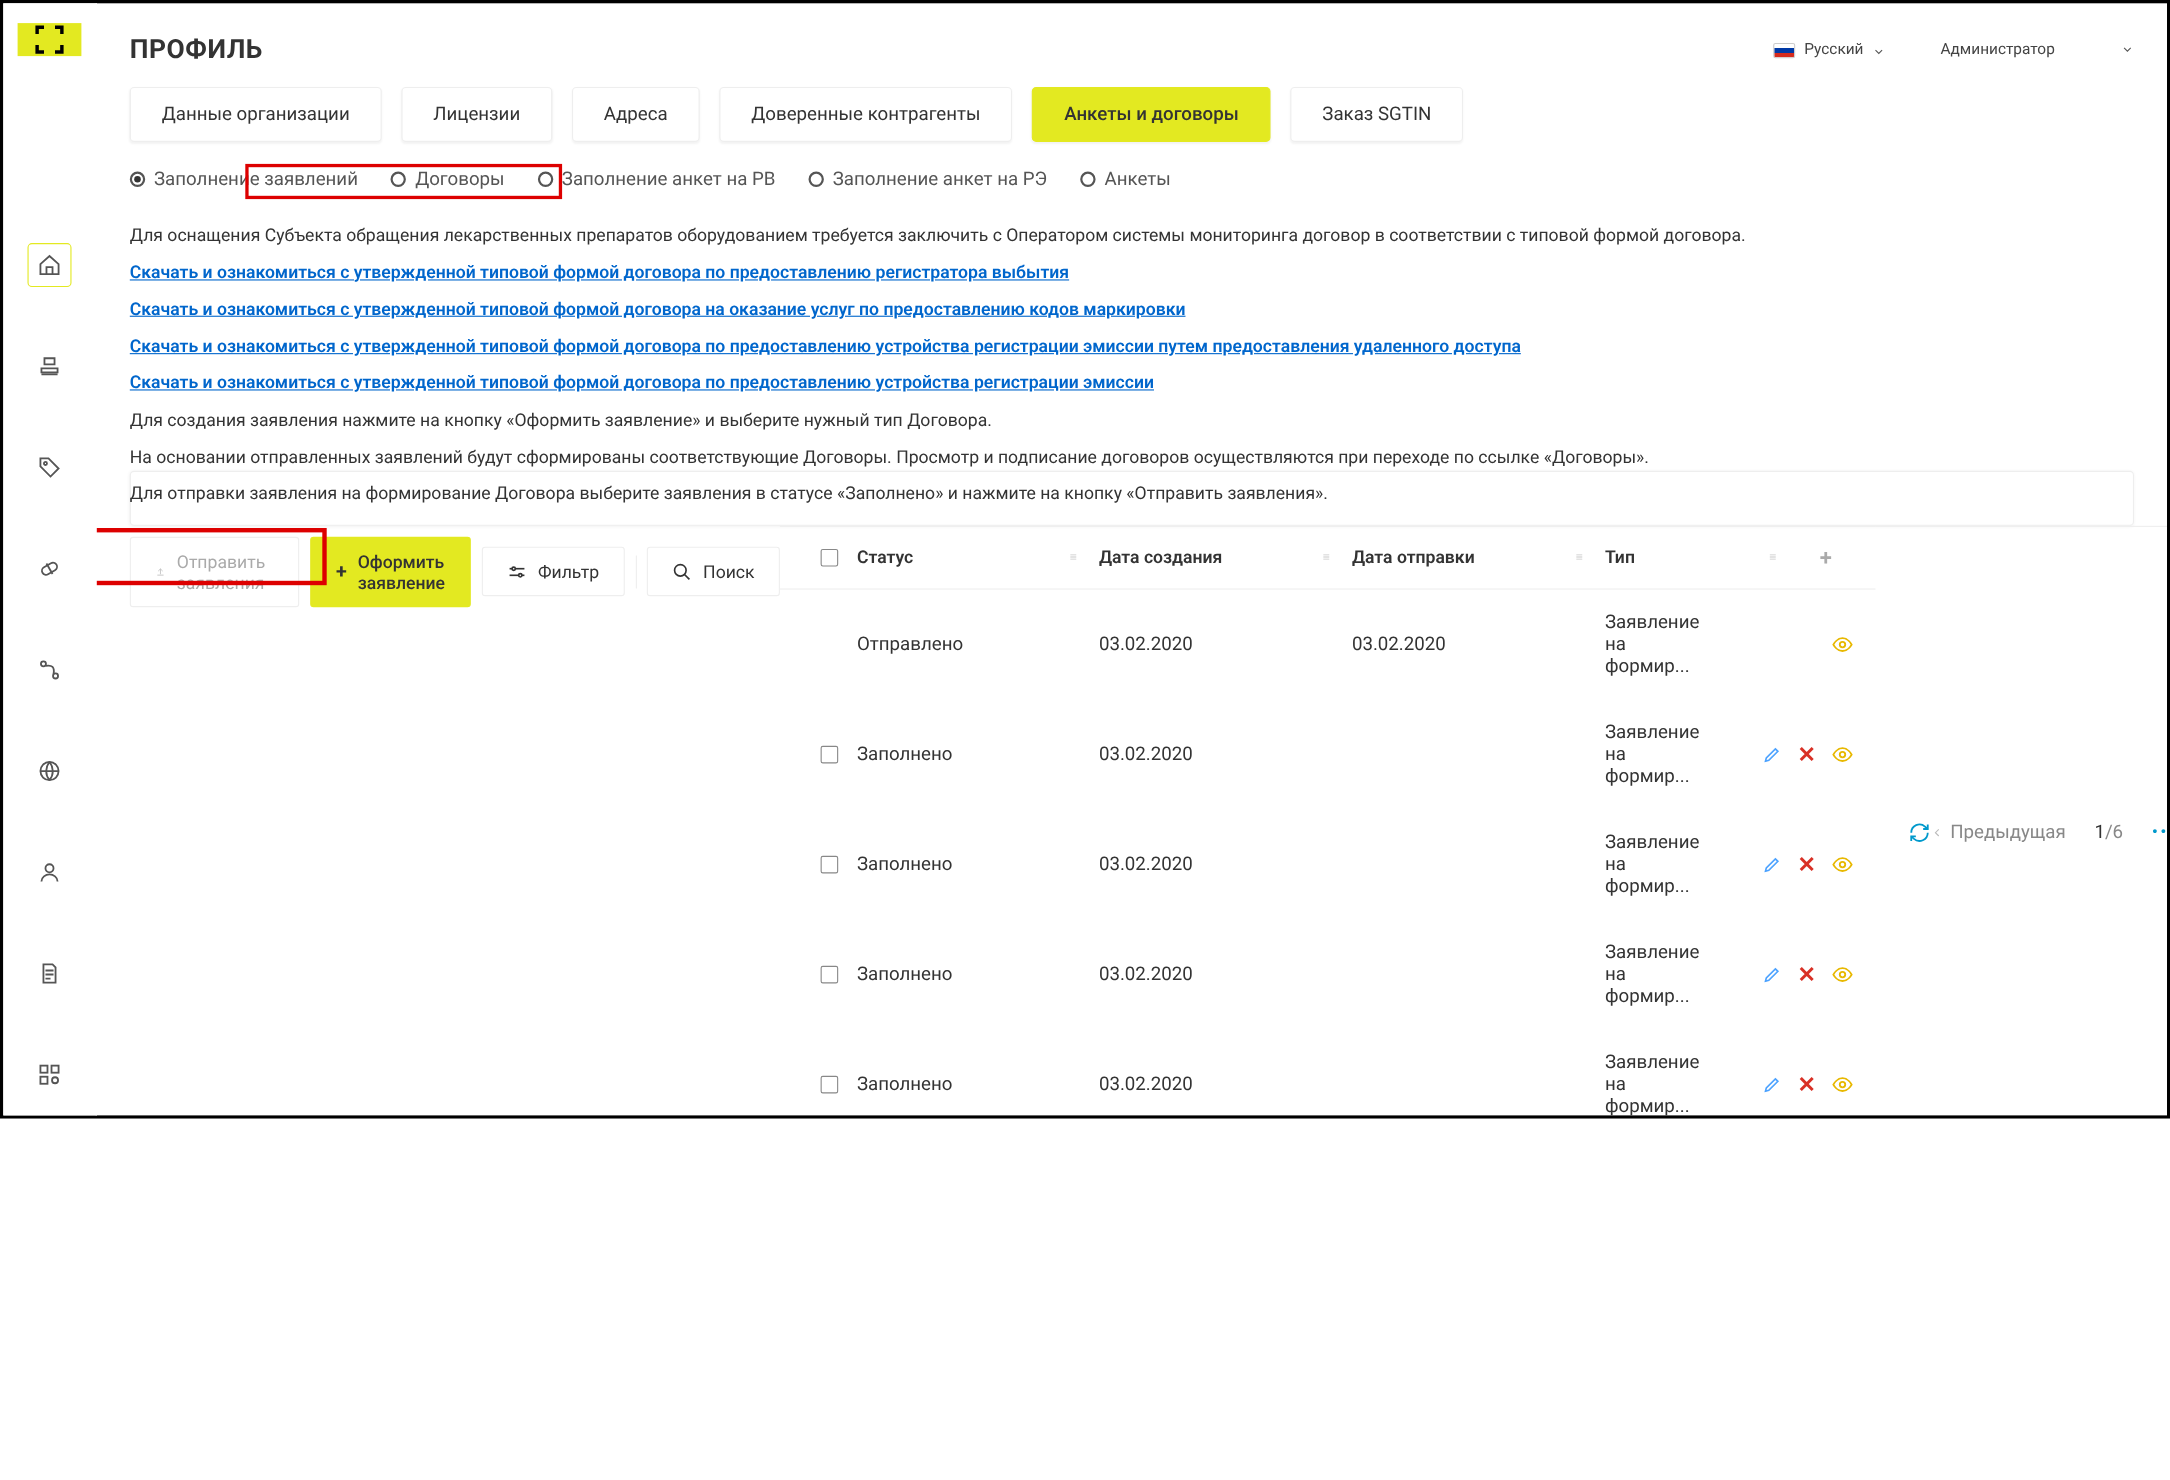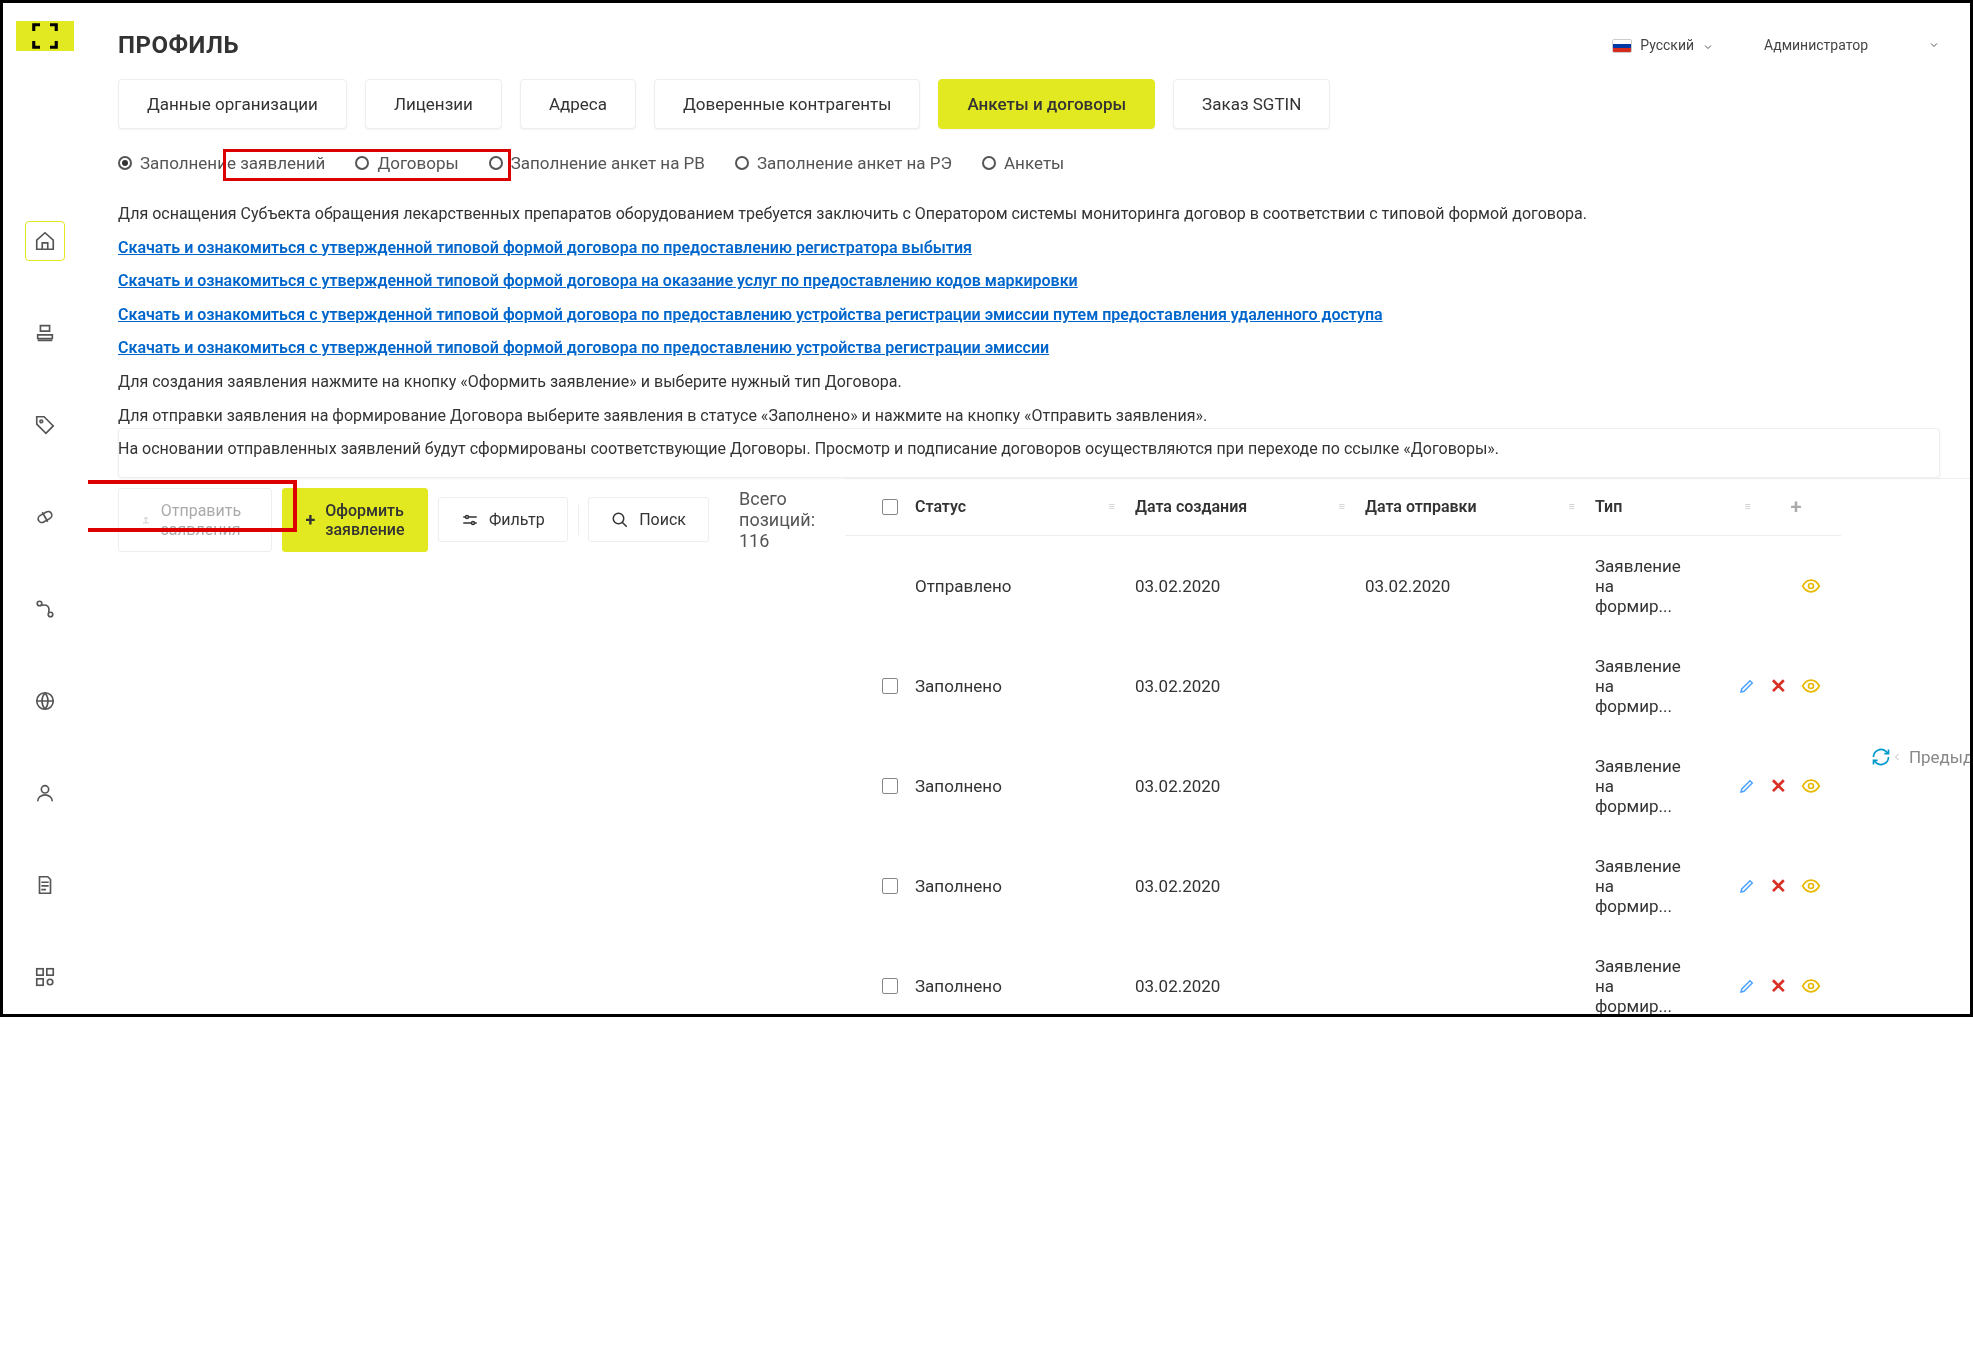--- a/index.html
+++ b/index.html
@@ -213,22 +213,22 @@
 
     <div class="info-block">
       <div>Для оснащения Субъекта обращения лекарственных препаратов оборудованием требуется заключить с Оператором системы мониторинга договор в соответствии с типовой формой договора.</div>
       <div id="links-container">
           <div><a href="#">Скачать и ознакомиться с утвержденной типовой формой договора по предоставлению регистратора выбытия</a></div>
           <div><a href="#">Скачать и ознакомиться с утвержденной типовой формой договора на оказание услуг по предоставлению кодов маркировки</a></div>
           <div><a href="#">Скачать и ознакомиться с утвержденной типовой формой договора по предоставлению устройства регистрации эмиссии путем предоставления удаленного доступа</a></div>
           <div><a href="#">Скачать и ознакомиться с утвержденной типовой формой договора по предоставлению устройства регистрации эмиссии</a></div>
         </div>
       <div>Для создания заявления нажмите на кнопку «Оформить заявление» и выберите нужный тип Договора.</div>
+      <div>На основании отправленных заявлений будут сформированы соответствующие Договоры. Просмотр и подписание договоров осуществляются при переходе по ссылке «Договоры».</div>
       <div>Для отправки заявления на формирование Договора выберите заявления в статусе «Заполнено» и нажмите на кнопку «Отправить заявления».</div>
-      <div>На основании отправленных заявлений будут сформированы соответствующие Договоры. Просмотр и подписание договоров осуществляются при переходе по ссылке «Договоры».</div>
     </div>
 
     <div style="position:relative; flex:1; display:flex; flex-direction:column;">
       <div class="card"></div>
       <div class="card-inner">
 
         <div class="toolbar-wrapper">
           <div class="toolbar">
             <div class="tool-btn disabled">
               <svg width="18" height="18" viewBox="0 0 24 24" fill="none" stroke="#bbb" stroke-width="1.8">
@@ -254,21 +254,20 @@
               <svg width="18" height="18" viewBox="0 0 24 24" fill="none" stroke="#333" stroke-width="2">
                   <circle cx="10" cy="10" r="7"></circle>
                   <line x1="15" y1="15" x2="21" y2="21"></line>
                 </svg>
               <span>Поиск</span>
             </div>
           </div>
           <div class="red-highlight-2"></div>
         </div>
 
-        <div class="total-line">Всего позиций: 116</div>
 
         <div class="table">
           <div class="thead">
             <div class="col-check">
                 <div class="checkbox"></div>
               </div>
             <div class="col-status">
                 <span>Статус</span>
                 <span class="sort-icon">≡</span>
               </div>

